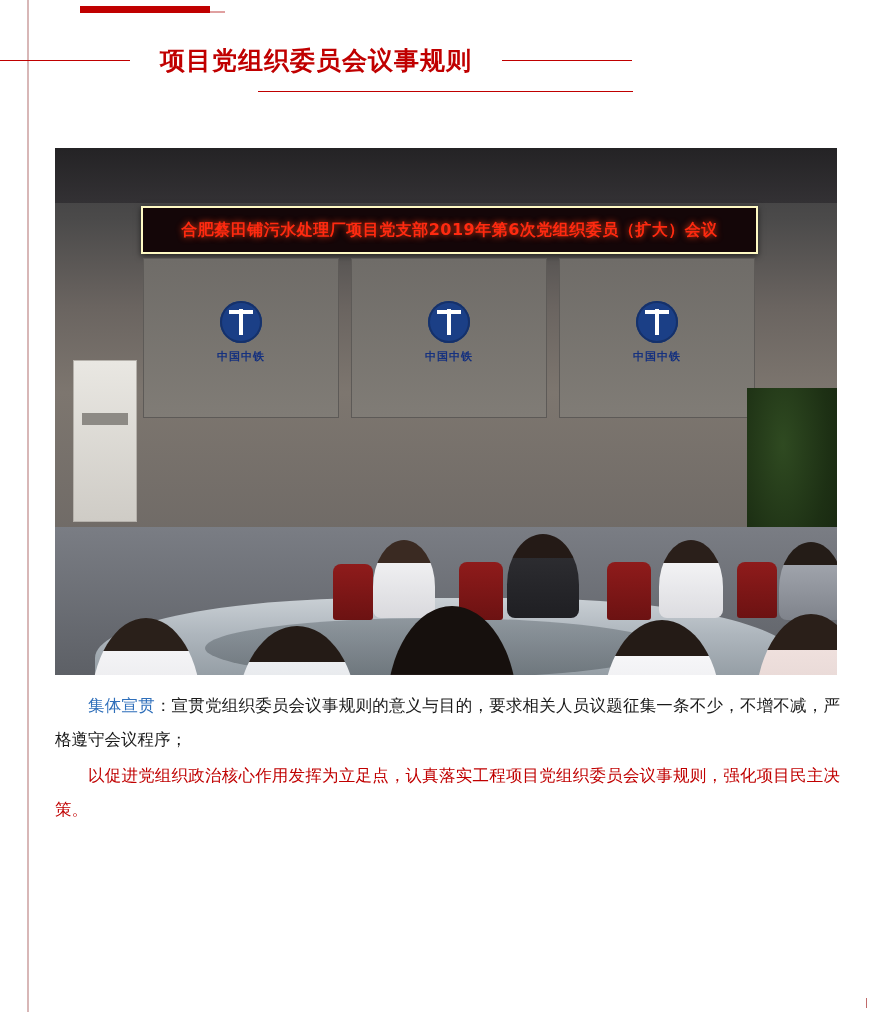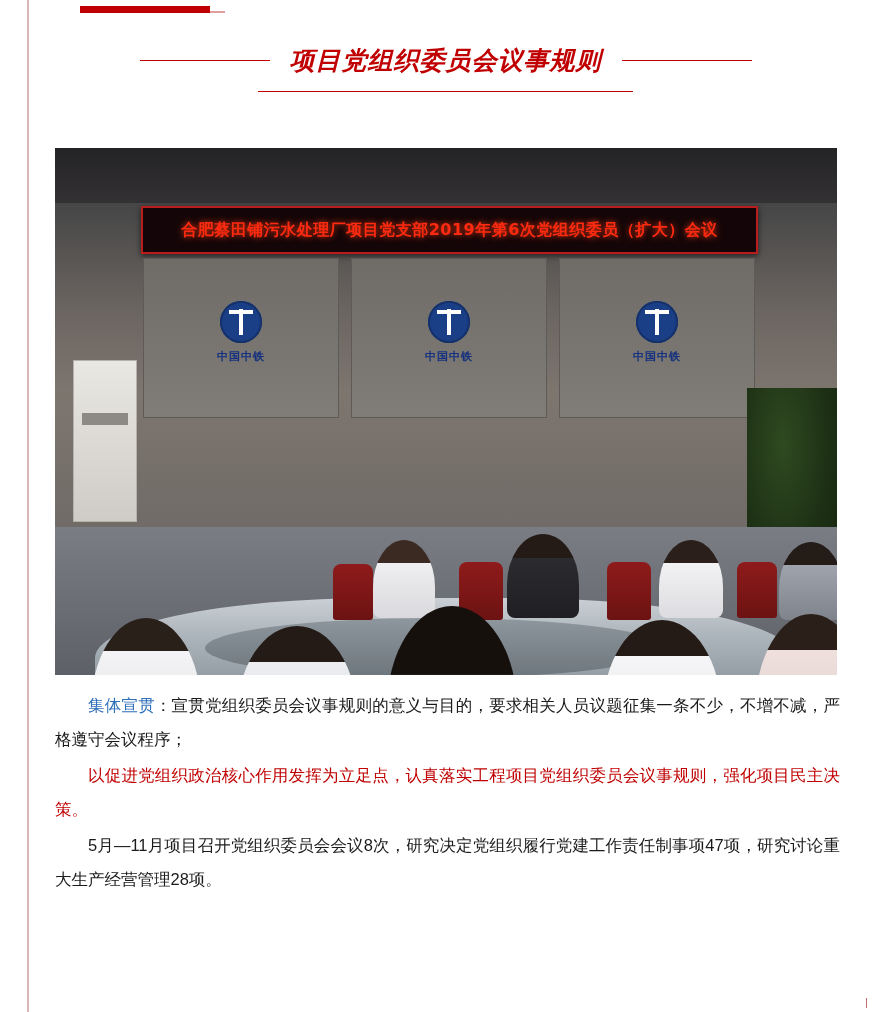--- a/index.html
+++ b/index.html
@@ -59,23 +59,21 @@
   .title-wrap {
     position: absolute;
     left: 0;
     top: 44px;
     width: 891px;
     text-align: center;
   }
   .title-row {
     display: flex;
     align-items: center;
-    justify-content: center;
-    gap: 6px;
-    font-style: italic;
+    gap: 16px;
   }
   .title-line {
     height: 1px;
     background: #c00000;
     width: 130px;
   }
   .title-text {
     color: #c00000;
     font-size: 25px;
     font-weight: bold;
@@ -112,21 +110,21 @@
     background: linear-gradient(180deg,#242325 0%, #333134 100%);
   }
   
   .led-banner {
     position: absolute;
     left: 86px;
     top: 58px;
     width: 613px;
     height: 44px;
     background: #140608;
-    border: 2px solid #b91c1c;
+    border: 2px solid #fef9c3;
     box-shadow: 0 2px 6px rgba(0,0,0,.6);
     display: flex;
     align-items: center;
     justify-content: center;
     overflow: hidden;
   }
   .led-text {
     color: #ff2a10;
     font-family: "DejaVu Sans", sans-serif;
     font-weight: bold;
@@ -372,17 +370,16 @@
     <div class="person" style="left:182px; top:478px; width:120px; height:150px; background:linear-gradient(180deg,#241b16 0%,#241b16 24%,#eceef1 24%,#cfd2d6 100%);"></div>
     <div class="person" style="left:332px; top:458px; width:130px; height:170px; background:linear-gradient(180deg,#16100d 0%,#16100d 40%,#221a18 40%,#120e0d 100%);"></div>
     <div class="person" style="left:548px; top:472px; width:118px; height:152px; background:linear-gradient(180deg,#241b16 0%,#241b16 24%,#f6f6f8 24%,#dcdde1 100%);"></div>
     <div class="person" style="left:700px; top:466px; width:112px; height:162px; background:linear-gradient(180deg,#2a1f19 0%,#2a1f19 22%,#efe0dd 22%,#d7c7c6 100%);"></div>
 
   </div>
 
   <div class="body-text">
     <p class="para"><span class="blue">集体宣贯</span><span>：宣贯党组织委员会议事规则的意义与目的，要求相关人员议题征集一条不少，不增不减，严格遵守会议程序；</span></p>
     <p class="para red">以促进党组织政治核心作用发挥为立足点，认真落实工程项目党组织委员会议事规则，强化项目民主决策。</p>
-    <p class="para">5月—11月项目召开党组织委员会会议8次，研究决定党组织履行党建工作责任制事项47项，研究讨论重大生产经营管理28项。</p>
   </div>
 
   <div class="bottom-tick"></div>
 </div>
 
 </body></html>

